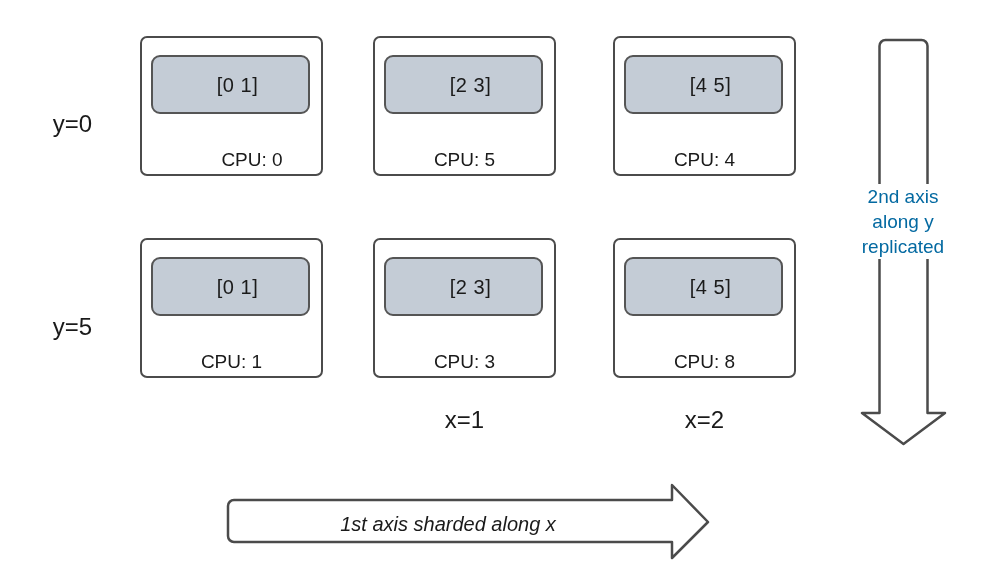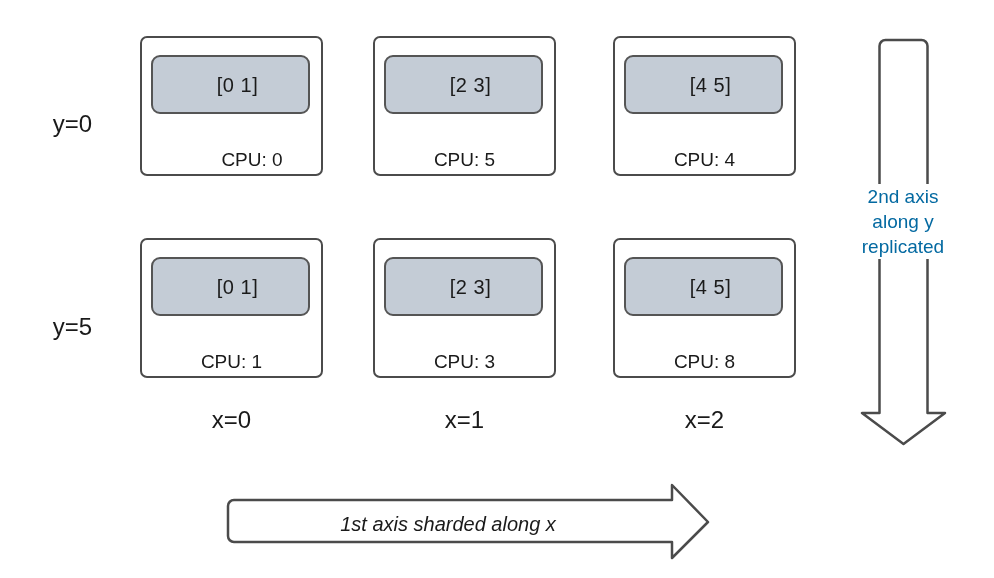--- a/index.html
+++ b/index.html
@@ -141,21 +141,20 @@
     <div class="cpu-label" style="top:112px;">CPU: 3</div>
   </div>
 
   <div class="cell" style="left:613px; top:238px; width:183px; height:140px;">
     <div class="chip" style="left:9px; top:17px; width:159px; height:59px;">
       <span class="chip-label">[4 5]</span>
     </div>
     <div class="cpu-label" style="top:112px;">CPU: 8</div>
   </div>
 
-  <div class="axis-label x-label" style="left:140px; top:408px; width:183px;">x=0</div>
   <div class="axis-label x-label" style="left:373px; top:408px; width:183px;">x=1</div>
   <div class="axis-label x-label" style="left:613px; top:408px; width:183px;">x=2</div>
 
   <svg class="arrow-svg" style="left:856px; top:32px; width:100px; height:422px;" viewBox="0 0 100 422">
     <path class="arrow-shape" d="M 29.5 8
              L 65.5 8
              A 6 6 0 0 1 71.5 14
              L 71.5 381
              L 89 381
              L 47.5 412

